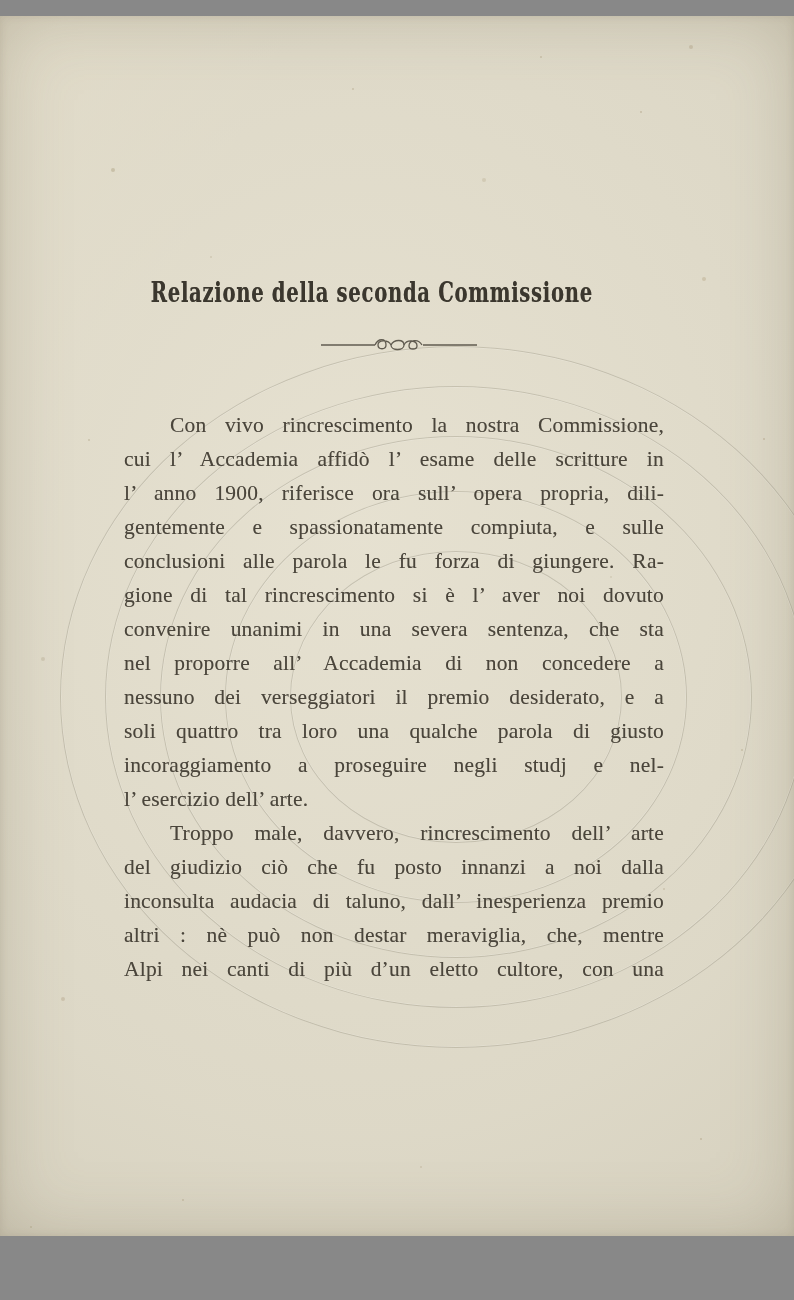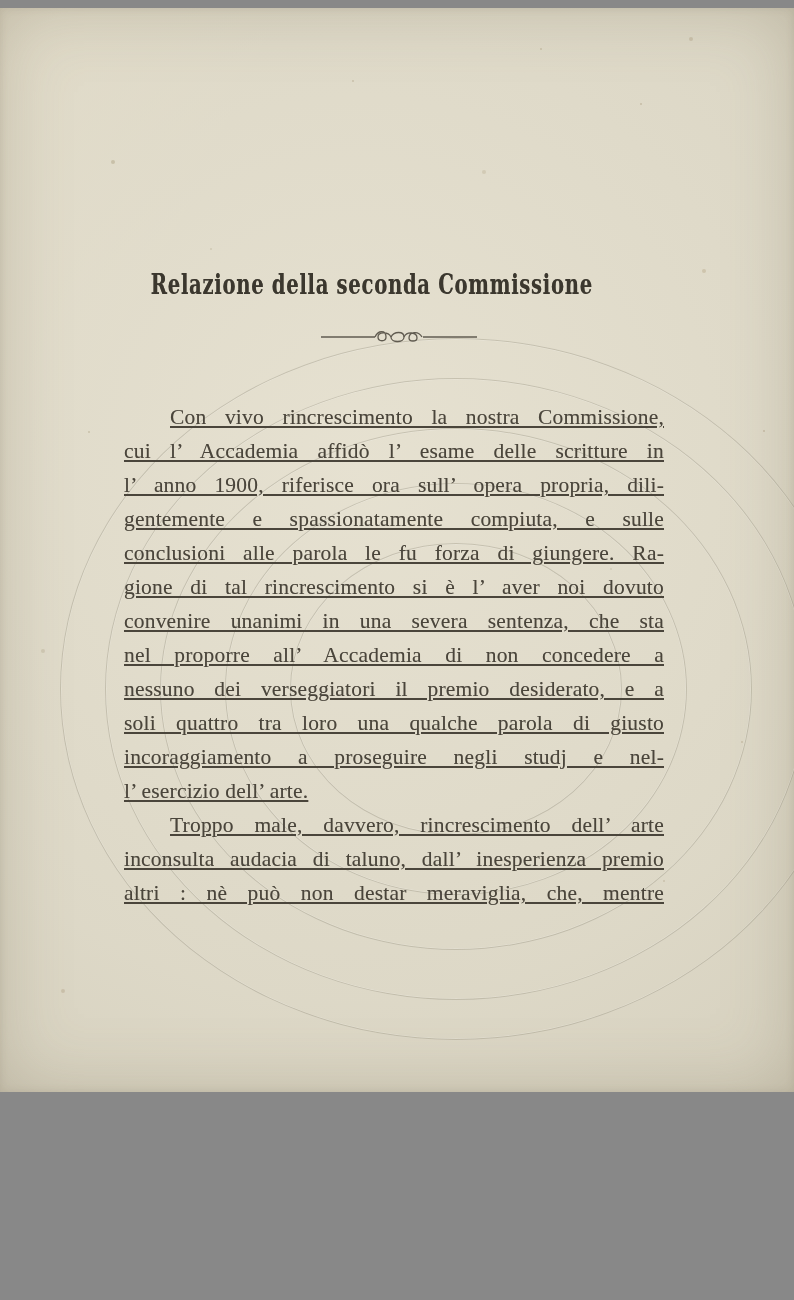--- a/index.html
+++ b/index.html
@@ -1,19 +1,19 @@
 <!DOCTYPE html>
 <html><head>
 <meta charset="utf-8">
 <style>
   html,body{margin:0;padding:0;background:#888;}
   .page{
     position:relative;
-    width:794px;height:1084px;
-    margin:8px auto;
+    width:794px;height:1220px;
+    margin:16px auto;
     overflow:hidden;
     background:
       radial-gradient(ellipse 120% 90% at 45% 42%, rgba(231,226,210,0.9) 0%, rgba(222,217,201,0.6) 55%, rgba(205,199,180,0.85) 100%),
       linear-gradient(115deg, rgba(236,228,204,0.55) 0%, rgba(236,228,204,0) 22%),
       linear-gradient(0deg, #dcd7c4, #dcd7c4);
     box-shadow: inset 0 0 70px rgba(118,108,82,0.28), inset 0 0 8px rgba(118,108,82,0.18);
     font-family:"Liberation Serif", serif;
   }
   
   .stamp-ring{
@@ -63,21 +63,20 @@
   }
   
   .divider{position:absolute; left:319px; top:320px; width:160px; height:18px; text-align:center;}
   .divider svg{display:block;}
   
   .textblock{
     position:absolute; left:124px; top:392px; width:540px;
     color:#4a453b;
     font-size:21.5px;
     letter-spacing:0.2px;
-    text-decoration:underline;
   }
   .line{
     height:34px; line-height:34px;
     text-align:justify; text-align-last:justify;
     white-space:nowrap-off;
     text-shadow:0 0 0.5px rgba(74,69,59,0.35);
   }
   .line.indent{text-indent:46px;}
   .line.last{text-align-last:left;}
 </style>
@@ -120,18 +119,20 @@
         <div class="line">gione di tal rincrescimento si è l’ aver noi dovuto</div>
         <div class="line">convenire unanimi in una severa sentenza, che sta</div>
         <div class="line">nel proporre all’ Accademia di non concedere a</div>
         <div class="line">nessuno dei verseggiatori il premio desiderato, e a</div>
         <div class="line">soli quattro tra loro una qualche parola di giusto</div>
         <div class="line">incoraggiamento a proseguire negli studj e nel-</div>
         <div class="line last">l’ esercizio dell’ arte.</div>
       </div>
     <div class="paragraph">
         <div class="line indent">Troppo male, davvero, rincrescimento dell’ arte</div>
+        <div class="line">del giudizio ciò che fu posto innanzi a noi dalla</div>
         <div class="line">inconsulta audacia di taluno, dall’ inesperienza premio</div>
         <div class="line">altri : nè può non destar meraviglia, che, mentre</div>
+        <div class="line">Alpi nei canti di più d’un eletto cultore, con una</div>
       </div>
   </div>
 
 </div>
 
 </body></html>

